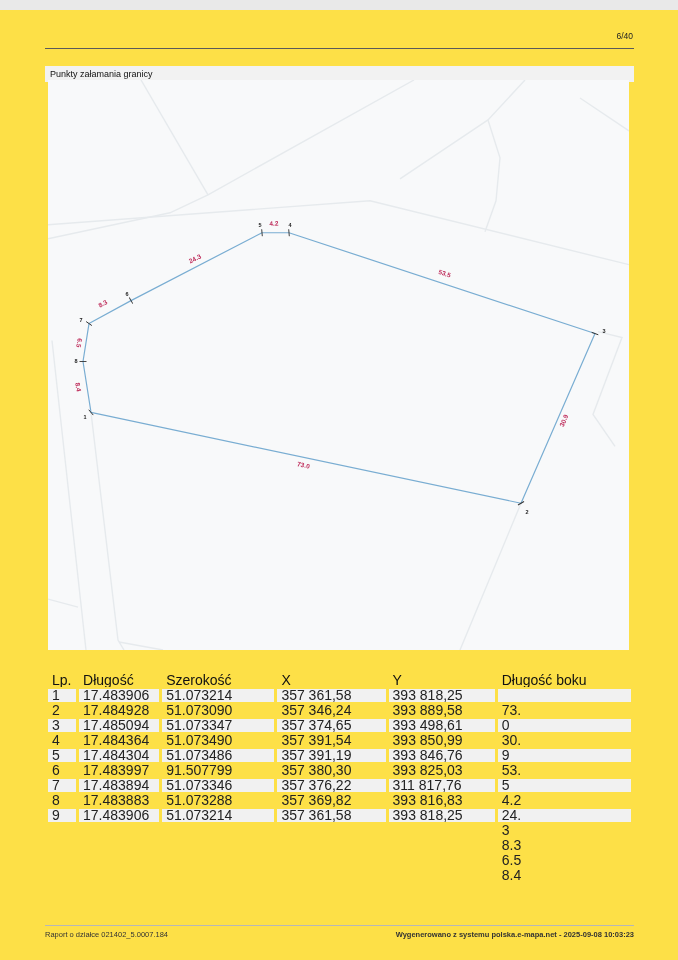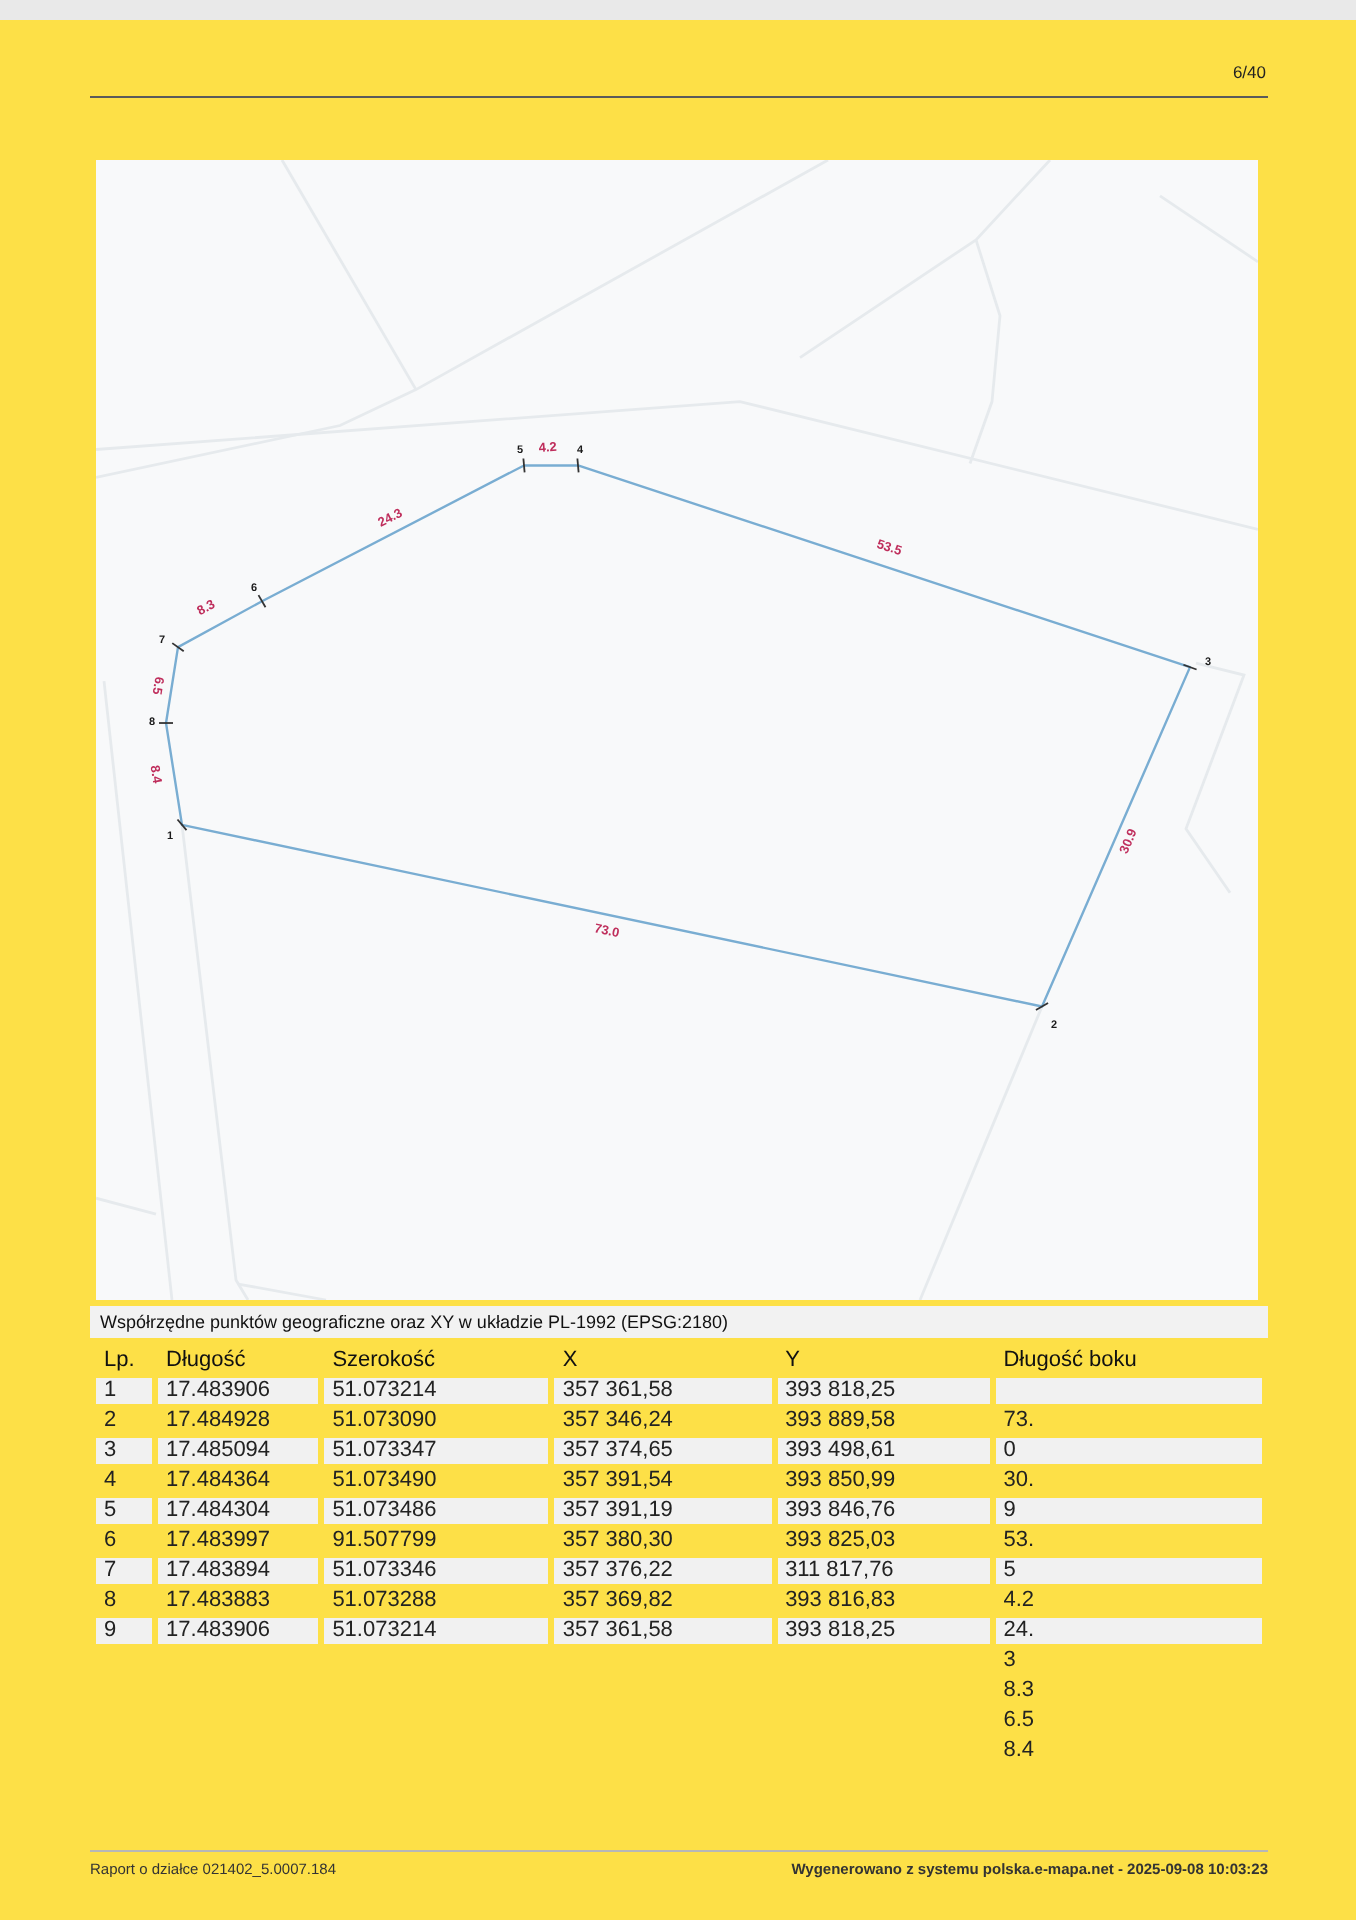--- a/index.html
+++ b/index.html
@@ -13,40 +13,41 @@
     position:absolute;left:45px;width:589px;height:16px;background:#f2f2f2;
     box-sizing:border-box;padding:3px 5px;font-size:9px;line-height:10px;color:#111;
   }
   .map-title-bar{top:56px;}
   .map-wrap{position:absolute;left:48px;top:70px;width:581px;height:570px;}
   .map-wrap svg{display:block;width:100%;height:100%;}
   .table-title-bar{top:643px;}
   .table-wrap{position:absolute;left:45px;top:661px;width:589px;}
   table.coords{
     border-collapse:separate;border-spacing:3px 2px;table-layout:fixed;
-    width:589px;font-size:11px;color:#222;
+    width:589px;font-size:14px;color:#222;
   }
   table.coords th, table.coords td{
     padding:0 4px;height:13px;line-height:13px;text-align:left;font-weight:normal;
     white-space:nowrap;overflow:hidden;
   }
   table.coords thead th{height:14px;color:#111;}
   tbody[data-zebra] tr.shaded td{background:#f1f1f1;}
   .footer-rule{position:absolute;top:915px;left:45px;width:589px;height:1px;background:#b7b7b7;}
   .footer-left{position:absolute;top:920px;left:45px;font-size:7.5px;color:#333;}
   .footer-right{position:absolute;top:920px;right:44px;font-size:7.5px;color:#333;font-weight:bold;}
 </style>
 </head>
 <body>
 
 <div class="page">
 
   <div class="page-number">6/40</div>
   <div class="top-rule"></div>
 
+  <div class="section-bar map-title-bar">Punkty załamania granicy</div>
 
   <div class="map-wrap">
     <svg viewBox="48 69 581 571" preserveAspectRatio="none" style="background: rgb(248, 249, 250);">
         <polyline points="141,69 208,184" fill="none" stroke="#e6eaed" stroke-width="1.4"></polyline>
         <polyline points="414,69 208,184 170,202 48,228" fill="none" stroke="#e6eaed" stroke-width="1.4"></polyline>
         <polyline points="525,69 488,109 400,168" fill="none" stroke="#e6eaed" stroke-width="1.4"></polyline>
         <polyline points="488,109 500,147 496,190 485,221" fill="none" stroke="#e6eaed" stroke-width="1.4"></polyline>
         <polyline points="48,214 370,190 629,254" fill="none" stroke="#e6eaed" stroke-width="1.4"></polyline>
         <polyline points="598,321 622,327 593,404 615,436" fill="none" stroke="#e6eaed" stroke-width="1.4"></polyline>
         <polyline points="521,493 460,640" fill="none" stroke="#e6eaed" stroke-width="1.4"></polyline>
@@ -76,21 +77,20 @@
         <text font-size="6.5" font-weight="bold" fill="#bf2e5c" text-anchor="middle" transform="translate(566 411) rotate(-67)">30.9</text>
         <text font-size="6.5" font-weight="bold" fill="#bf2e5c" text-anchor="middle" transform="translate(444 265) rotate(18)">53.5</text>
         <text font-size="6.5" font-weight="bold" fill="#bf2e5c" text-anchor="middle" transform="translate(274 215) rotate(-4)">4.2</text>
         <text font-size="6.5" font-weight="bold" fill="#bf2e5c" text-anchor="middle" transform="translate(196 250) rotate(-27)">24.3</text>
         <text font-size="6.5" font-weight="bold" fill="#bf2e5c" text-anchor="middle" transform="translate(104 295) rotate(-29)">8.3</text>
         <text font-size="6.5" font-weight="bold" fill="#bf2e5c" text-anchor="middle" transform="translate(77 332) rotate(99)">6.5</text>
         <text font-size="6.5" font-weight="bold" fill="#bf2e5c" text-anchor="middle" transform="translate(76 377) rotate(81)">8.4</text>
       </svg>
   </div>
 
-  <div class="section-bar table-title-bar">Współrzędne punktów geograficzne oraz XY w układzie PL-1992 (EPSG:2180)</div>
 
   <div class="table-wrap">
     <table class="coords">
       <colgroup>
         <col style="width:28px">
           <col style="width:80px">
           <col style="width:112px">
         <col style="width:108px">
           <col style="width:106px">
           <col style="width:133px">

